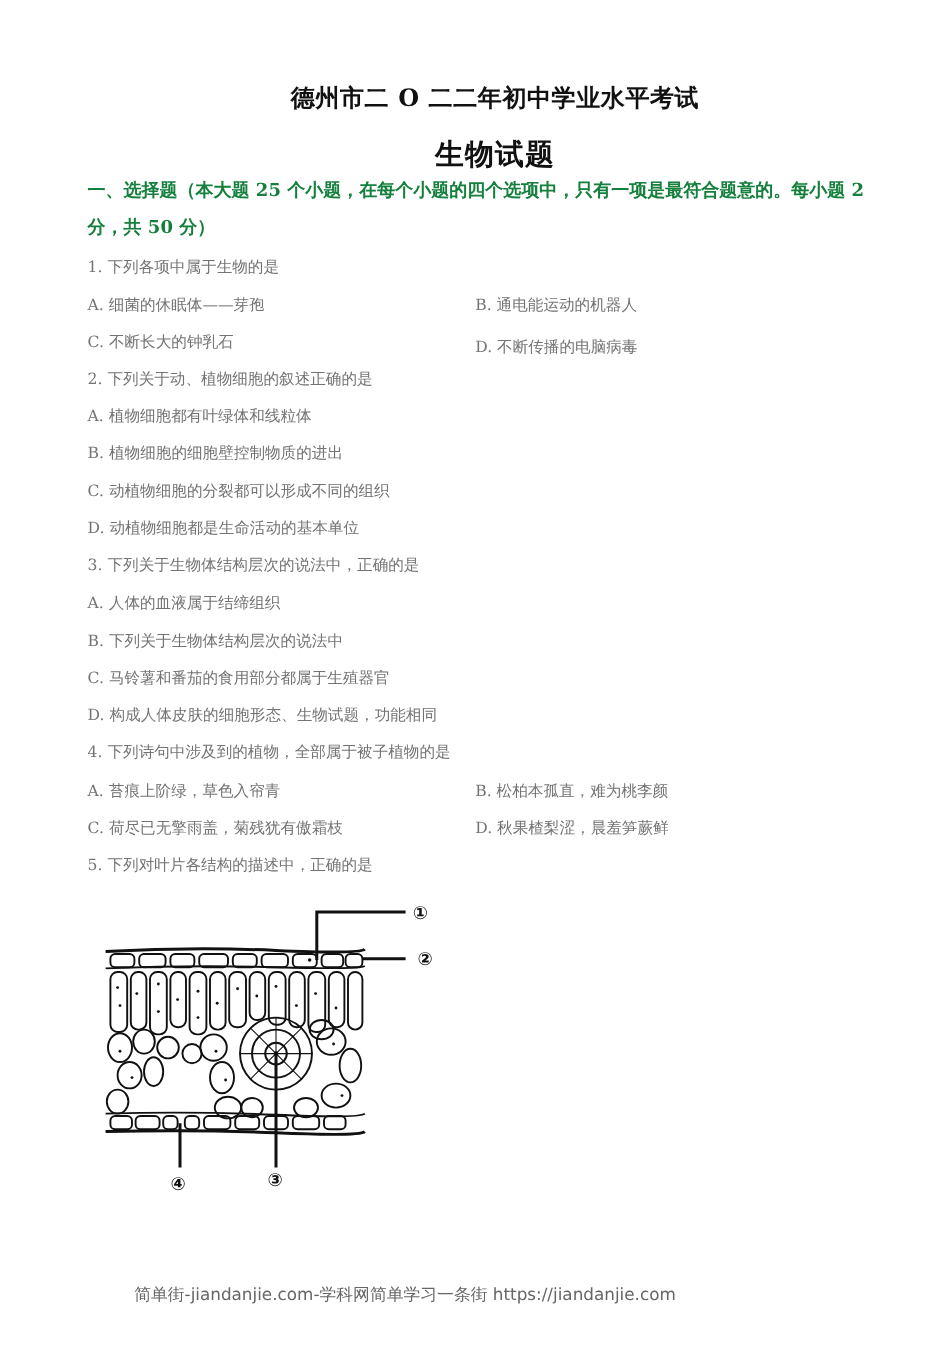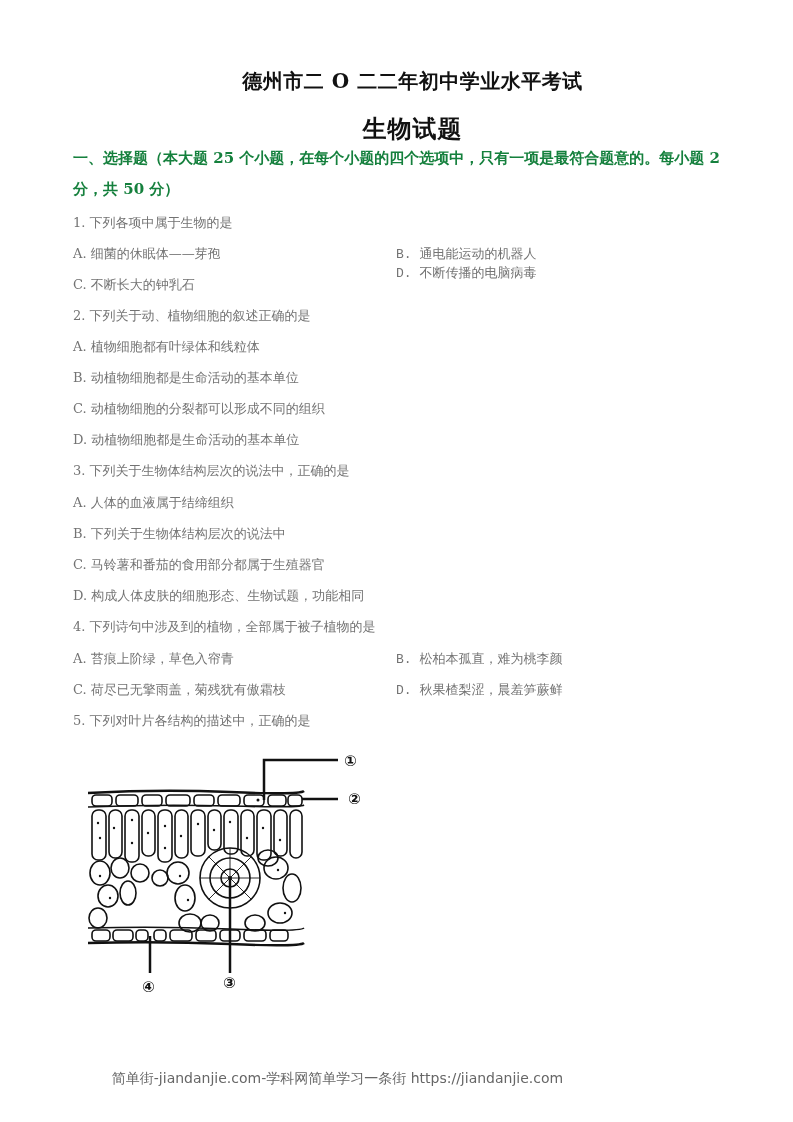--- a/index.html
+++ b/index.html
@@ -7,42 +7,42 @@
            font-family: "DejaVu Serif", "Liberation Serif", serif; color: #1a1a1a; }
     .title { position: absolute; left: 0; width: 793px; text-align: center; font-weight: bold;
              font-family: "DejaVu Serif", serif; color: #111; padding-left: 16px; }
     .t1 { top: 68px; font-size: 20px; letter-spacing: 0.5px; }
     .t2 { top: 113px; font-size: 24px; letter-spacing: 1px; }
     .section { position: absolute; left: 73px; width: 660px; font-weight: bold; font-size: 15px;
                line-height: 31px; top: 143px; color: #15803d; }
     .line { position: absolute; font-size: 13px; white-space: nowrap; color: #737373; }
     .q { left: 73px; }
     .optA { left: 73px; }
-    .optB { left: 396px; font-family: Liberation Mono, monospace; }
+    .optB { left: 396px; }
     .figure { position: absolute; left: 80px; top: 748px; width: 300px; height: 250px; }
     .footer { position: absolute; top: 1070px; left: 0; width: 675px; text-align: center;
               font-family: "DejaVu Sans", "Liberation Sans", sans-serif; font-size: 14px; color: #666; }
   </style>
 </head>
 <body>
 
 <div class="title t1">德州市二 O 二二年初中学业水平考试</div>
 <div class="title t2">生物试题</div>
 
 <div class="section">一、选择题（本大题 25 个小题，在每个小题的四个选项中，只有一项是最符合题意的。每小题 2 分，共 50 分）</div>
 
 <div class="line q" style="top:214px">1. 下列各项中属于生物的是</div>
 <div class="line optA" style="top:245px">A. 细菌的休眠体——芽孢</div>
 <div class="line optB" style="top:245px">B. 通电能运动的机器人</div>
 <div class="line optA" style="top:276px">C. 不断长大的钟乳石</div>
-<div class="line optB" style="top:264px">D. 不断传播的电脑病毒</div>
+<div class="line optB" style="top:280px">D. 不断传播的电脑病毒</div>
 
 <div class="line q" style="top:307px">2. 下列关于动、植物细胞的叙述正确的是</div>
 <div class="line optA" style="top:338px">A. 植物细胞都有叶绿体和线粒体</div>
-<div class="line optA" style="top:369px">B. 动植物细胞都是生命活动的基本单位</div>
+<div class="line optA" style="top:369px">B. 植物细胞的细胞壁控制物质的进出</div>
 <div class="line optA" style="top:400px">C. 动植物细胞的分裂都可以形成不同的组织</div>
 <div class="line optA" style="top:431px">D. 动植物细胞都是生命活动的基本单位</div>
 
 <div class="line q" style="top:462px">3. 下列关于生物体结构层次的说法中，正确的是</div>
 <div class="line optA" style="top:494px">A. 人体的血液属于结缔组织</div>
 <div class="line optA" style="top:525px">B. 下列关于生物体结构层次的说法中</div>
 <div class="line optA" style="top:556px">C. 马铃薯和番茄的食用部分都属于生殖器官</div>
 <div class="line optA" style="top:587px">D. 构成人体皮肤的细胞形态、生物试题，功能相同</div>
 
 <div class="line q" style="top:618px">4. 下列诗句中涉及到的植物，全部属于被子植物的是</div>

